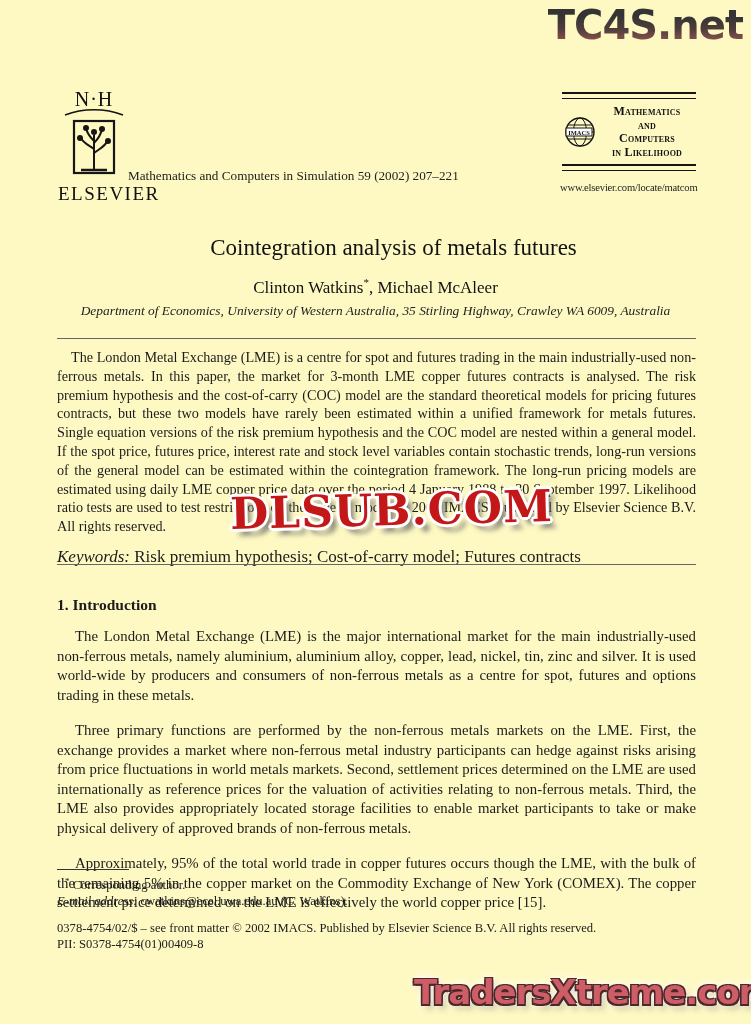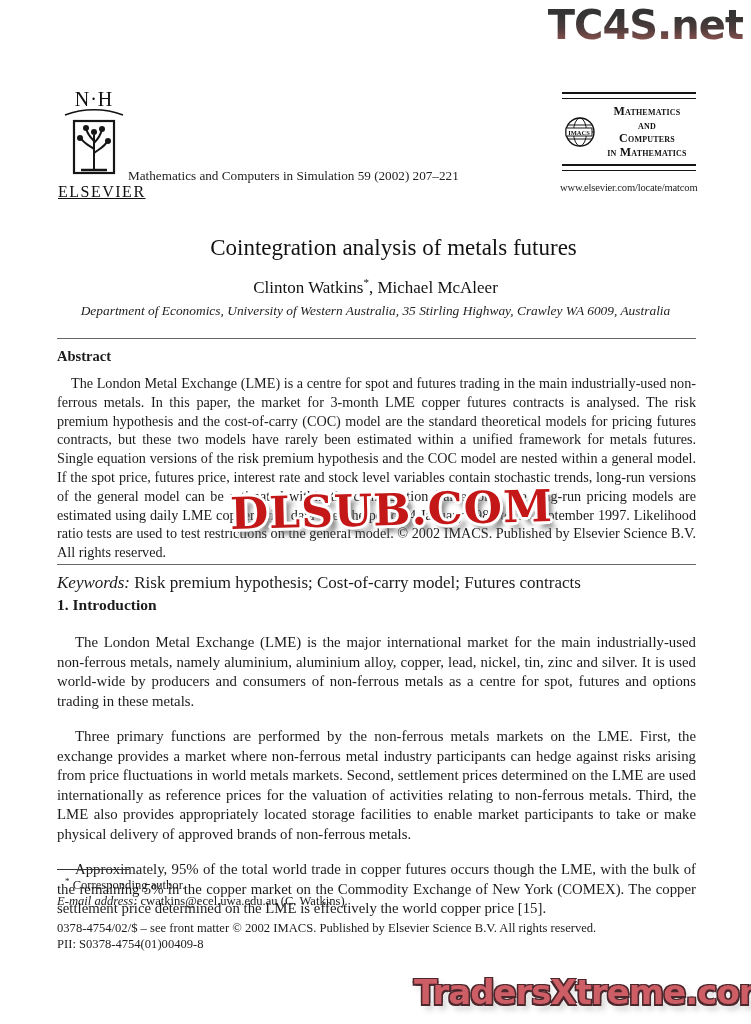--- a/index.html
+++ b/index.html
@@ -1,19 +1,19 @@
 <!DOCTYPE html>
 <html><head>
 <meta charset="utf-8">
 <style>
   * { margin:0; padding:0; box-sizing:border-box; }
   html,body { background:#e8e8e8; }
   .page {
     position:relative; width:751px; height:1024px; margin:0 auto;
-    background:#ffffff; overflow:hidden;
+    background:#fef9c3; overflow:hidden;
     font-family:"Liberation Serif", serif; color:#1b1b1b;
   }
 
   
   .wm-tc4s {
     position:absolute; top:2px; right:8px;
     font-family:"DejaVu Sans", sans-serif; font-weight:bold;
     font-size:40px; letter-spacing:-1px;
     background:linear-gradient(180deg,#343434 30%,#4e3c3c 58%,#8a534e 85%,#a05a52);
     -webkit-background-clip:text; background-clip:text; color:transparent;
@@ -35,21 +35,21 @@
     text-shadow:
       -1.5px -1.5px 0 #4c272c, 1.5px -1.5px 0 #4c272c,
       -1.5px 1.5px 0 #4c272c, 1.5px 1.5px 0 #4c272c,
       0 0 6px #ffffff, 0 0 10px #ffffff, 4px 5px 6px rgba(60,60,60,0.35);
   }
 
   
   .elsevier-logo { position:absolute; top:90px; left:58px; width:72px; text-align:center; }
   .nh-mark { font-size:20px; letter-spacing:1px; color:#111; line-height:18px; }
   .nh-swoosh { display:block; margin:0 auto; }
-  .elsevier-word { margin-top:4px; font-size:16px; letter-spacing:1.5px; color:#111;text-decoration:underline; }
+  .elsevier-word { margin-top:4px; font-size:19px; letter-spacing:1.5px; color:#111; }
 
   .journal-cite {
     position:absolute; top:168px; left:128px; width:410px;
     text-align:left; font-size:13.2px; color:#222;
   }
 
   .journal-box { position:absolute; top:92px; left:562px; width:134px; }
   .double-rule { height:7px; border-top:2.5px solid #151515; border-bottom:1.5px solid #151515; }
   .jb-body { display:flex; align-items:center; padding:6px 0 5px 0; }
   .jb-globe { flex:0 0 36px; }
@@ -72,21 +72,21 @@
   .rule { border-top:1.5px solid #666; }
   .abstract-head { margin-top:9px; font-size:14.5px; font-weight:bold; }
   .abstract-text { margin-top:9px; font-size:14.2px; line-height:18.8px;
                    text-align:justify; text-indent:14px; }
   .keywords { margin-top:11px; font-size:17px; }
   .keywords .kw-label { font-style:italic; }
 
   
   .intro-sec { position:absolute; top:564px; left:57px; width:639px;font-family:Liberation Serif, serif; }
   .intro-head { margin-top:31px; font-size:15.5px; font-weight:bold; }
-  .intro-par { margin-top:19px; font-size:14.8px; line-height:19.5px;
+  .intro-par { margin-top:13px; font-size:14.8px; line-height:19.5px;
                text-align:justify; text-indent:18px; }
   .intro-par + .intro-par { margin-top:16px; }
 
   
   .footnote-sec { position:absolute; top:869px; left:57px; width:639px; font-size:12.6px; line-height:15.5px; }
   .fn-rule { width:72px; border-top:1.2px solid #333; margin-bottom:4px; }
   .fn-line1 { text-indent:8px; }
   .fn-line1 sup { font-size:9px; }
   .em-label { font-style:italic;margin-top:17px; }
   .email-link { color:#1b1b1b; text-decoration:none; }
@@ -128,36 +128,35 @@
         <line x1="5" y1="10" x2="29" y2="10" stroke="#141414" stroke-width="1"></line>
         <line x1="3" y1="17" x2="31" y2="17" stroke="#141414" stroke-width="1"></line>
         <line x1="5" y1="24" x2="29" y2="24" stroke="#141414" stroke-width="1"></line>
         <rect x="3" y="13" width="26" height="8" fill="#ffffff" stroke="#141414" stroke-width="1"></rect>
         <text x="16" y="19.7" text-anchor="middle" font-family="Liberation Serif, serif" font-size="6.5" font-weight="bold" fill="#141414">IMACS</text>
       </svg>
       <div class="jb-name">
         <div>Mathematics</div>
         <div>and</div>
         <div>Computers</div>
-        <div>in Mathematics</div>
+        <div>in Likelihood</div>
       </div>
     </div>
     <div class="double-rule"></div>
   </div>
   <div class="journal-url">www.elsevier.com/locate/matcom</div>
 
   <h1 class="art-title">Cointegration analysis of metals futures</h1>
   <div class="art-authors">
     <span>Clinton Watkins</span><sup>*</sup><span>, Michael McAleer</span>
   </div>
   <div class="art-affil">Department of Economics, University of Western Australia, 35 Stirling Highway, Crawley WA 6009, Australia</div>
 
   <div class="abstract-sec">
     <div class="rule"></div>
-    <div class="abstract-head">Abstract</div>
     <p class="abstract-text">The London Metal Exchange (LME) is a centre for spot and futures trading in the main industrially-used non-ferrous metals. In this paper, the market for 3-month LME copper futures contracts is analysed. The risk premium hypothesis and the cost-of-carry (COC) model are the standard theoretical models for pricing futures contracts, but these two models have rarely been estimated within a unified framework for metals futures. Single equation versions of the risk premium hypothesis and the COC model are nested within a general model. If the spot price, futures price, interest rate and stock level variables contain stochastic trends, long-run versions of the general model can be estimated within the cointegration framework. The long-run pricing models are estimated using daily LME copper price data over the period 4 January 1988 to 30 September 1997. Likelihood ratio tests are used to test restrictions on the general model. © 2002 IMACS. Published by Elsevier Science B.V. All rights reserved.</p>
     <div class="keywords">
       <span class="kw-label">Keywords:</span><span> Risk premium hypothesis; Cost-of-carry model; Futures contracts</span>
     </div>
   </div>
 
   <div class="wm-dlsub">DLSUB.COM</div>
 
   <div class="intro-sec">
     <div class="rule"></div>

